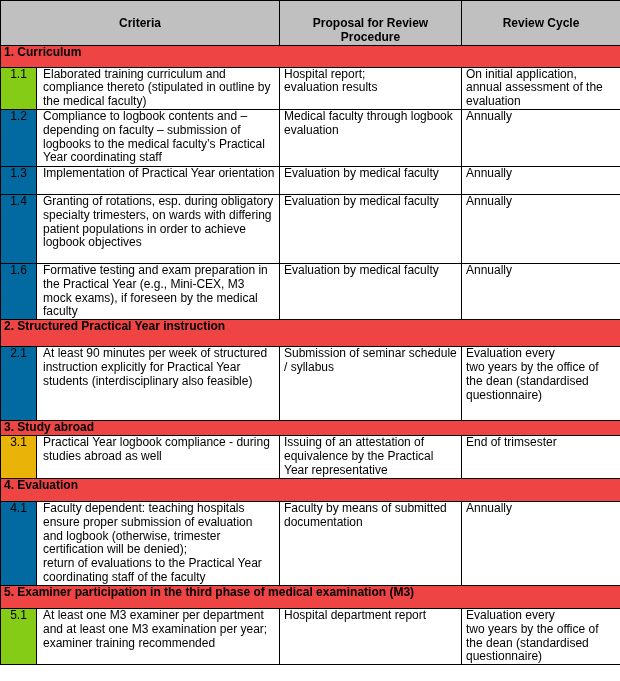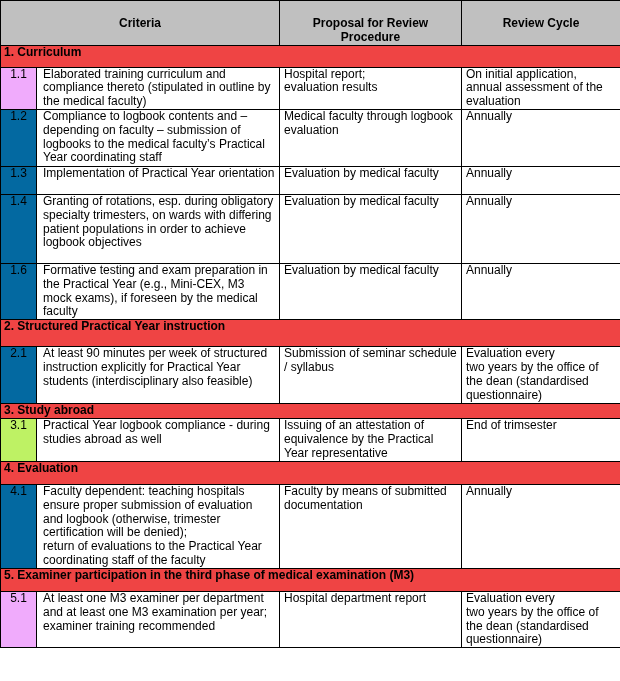--- a/index.html
+++ b/index.html
@@ -24,23 +24,23 @@
     font-weight: bold;
     text-align: center;
     padding-top: 16px;
   }
   tr.section td {
     background: #ef4444;
     font-weight: bold;
     padding: 0 3px;
   }
   td.num { text-align: center; padding: 0; }
-  td.num.yellow { background: #f0abfc; }
+  td.num.yellow { background: #84cc16; }
   td.num.green { background: #0369a1; }
-  td.num.blue { background: #bef264; }
+  td.num.blue { background: #eab308; }
   td.crit { padding-left: 6px; margin-top: 48px; }
   .pre { white-space: pre-line; }
 </style>
 </head>
 <body>
 
 <table>
   <colgroup>
     <col style="width:36px">
     <col style="width:243px">
@@ -88,21 +88,21 @@
     <tr style="height:53px">
       <td class="num green">1.6</td>
       <td class="crit pre">Formative testing and exam preparation in the Practical Year (e.g., Mini-CEX, M3 mock exams), if foreseen by the medical faculty</td>
       <td class="pre">Evaluation by medical faculty</td>
       <td class="pre">Annually</td>
     </tr>
 
     <tr class="section" style="height:27px">
       <td colspan="4">2. Structured Practical Year instruction</td>
     </tr>
-    <tr style="height:57px">
+    <tr style="height:74px">
       <td class="num green">2.1</td>
       <td class="crit pre">At least 90 minutes per week of structured instruction explicitly for Practical Year students (interdisciplinary also feasible)</td>
       <td class="pre">Submission of seminar schedule / syllabus</td>
       <td class="pre">Evaluation every
 two years by the office of the dean (standardised questionnaire)</td>
     </tr>
 
     <tr class="section" style="height:14px">
       <td colspan="4">3. Study abroad</td>
     </tr>

